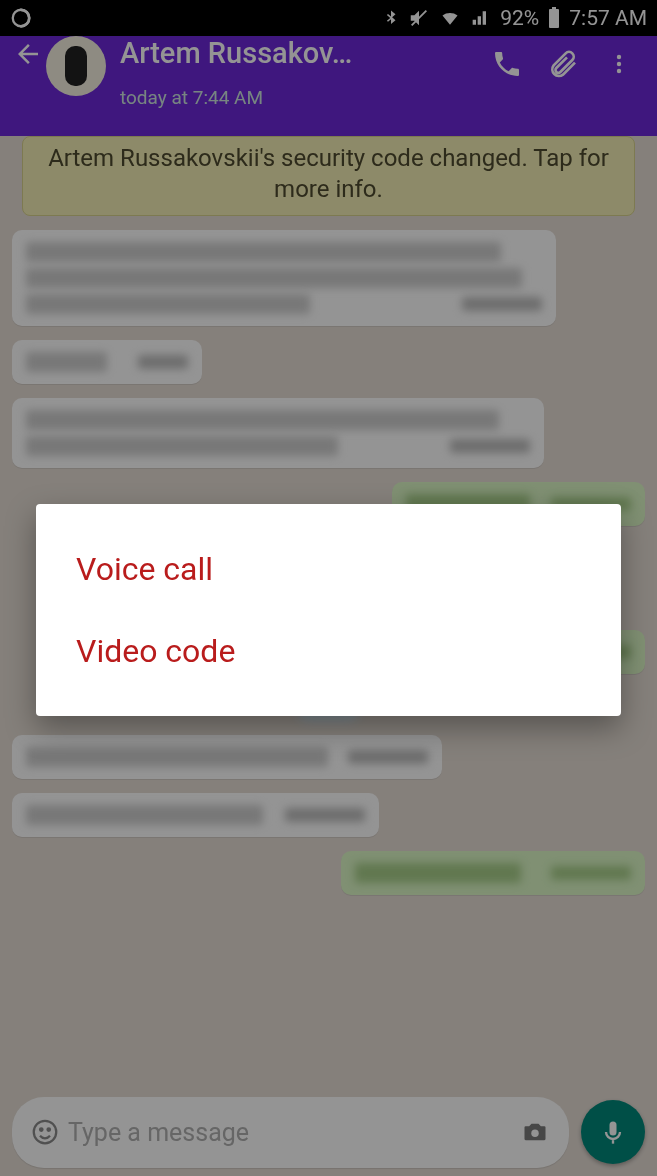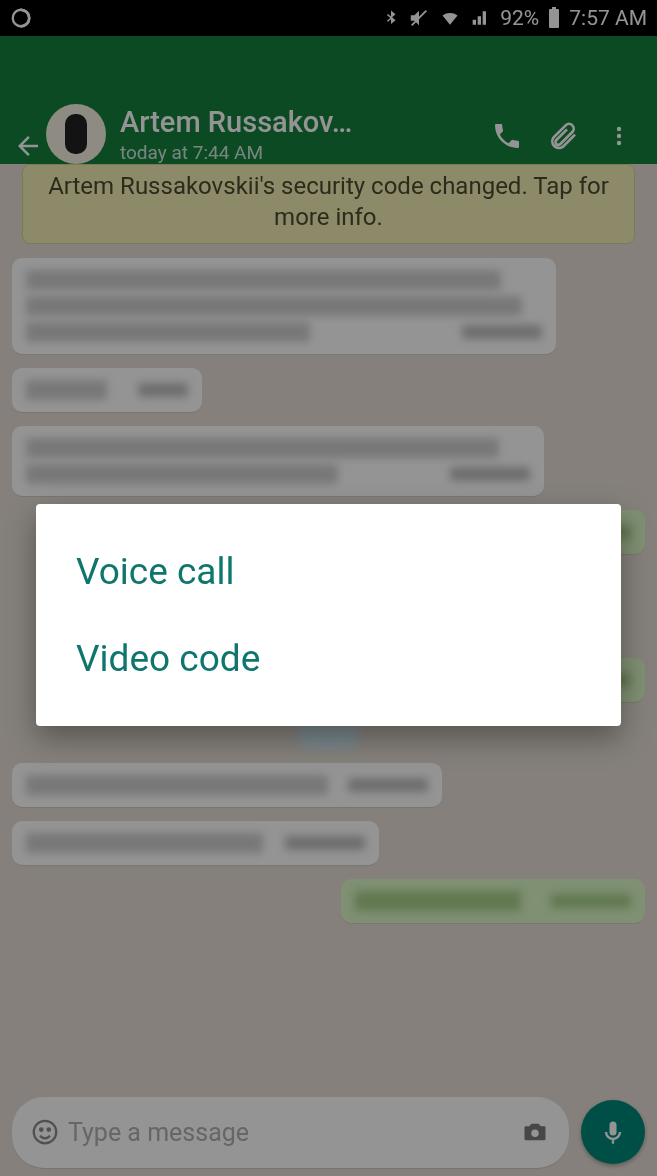--- a/index.html
+++ b/index.html
@@ -16,39 +16,39 @@
     padding: 0 10px;
     font-size: 21px;
     font-weight: 400;
   }
   .status-left { flex: 0 0 auto; }
   .status-right { margin-left: auto; display: flex; align-items: center; gap: 8px; }
   .status-right span { display: inline-flex; align-items: center; }
 
   
   .app-bar {
-    height: 128px;
-    background: #15803d;
+    height: 100px;
+    background: #6d28d9;
     color: #fff;
     display: flex;
-    align-items: flex-end;
+    align-items: flex-start;
     padding: 0 10px;
   }
   .back-btn { width: 36px; height: 36px; display:flex; align-items:center; justify-content:center; }
   .avatar {
     width: 60px; height: 60px; border-radius: 50%; background:#f5f0e0;
     display:flex; align-items:center; justify-content:center;
     margin-right: 14px; overflow:hidden; position:relative;
   }
   .avatar-inner {
     width: 22px; height: 40px; background:#222; border-radius: 10px;
   }
   .title-block { flex: 1 1 auto; min-width:0; }
   .title { font-size: 29px; font-weight: 500; white-space: nowrap; overflow: hidden; text-overflow: ellipsis; }
-  .subtitle { font-size: 19px; color: #cde6df; margin-top: 2px; }
+  .subtitle { font-size: 19px; color: #cde6df; margin-top: 16px; }
   .bar-icon { width: 56px; height: 56px; display:flex; align-items:center; justify-content:center; color:#fff; }
 
   
   .chat-area {
     position: relative;
     height: calc(1176px - 36px - 108px - 88px);
     padding: 0 12px;
     background: #e5ddd5;
     overflow: hidden;
   }
@@ -119,22 +119,22 @@
 
   
   .dialog {
     position:absolute; left:36px; right:36px; top:504px;
     background:#fff; border-radius:4px;
     box-shadow: 0 12px 30px rgba(0,0,0,0.35);
     padding: 24px 0;
   }
   .dialog-item {
     padding: 22px 40px;
-    font-size: 37px;
-    color:#0f766e;
+    font-size: 32px;
+    color:#b91c1c;
   }
 
   svg { display:block; }
 </style>
 </head>
 <body>
 
 <div class="status-bar">
   <div class="status-left">
     <svg width="22" height="22" viewBox="0 0 24 24" fill="none" stroke="#fff" stroke-width="2.5">

